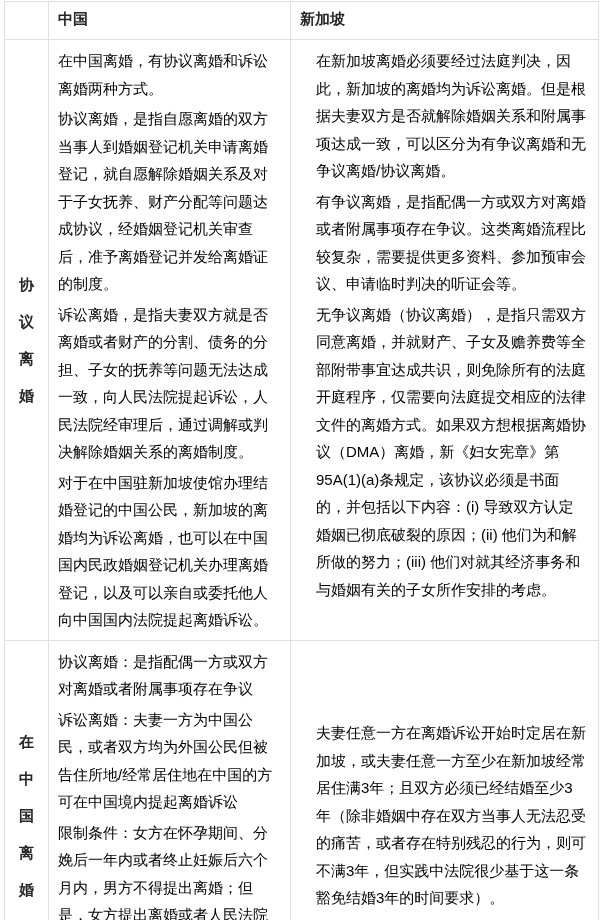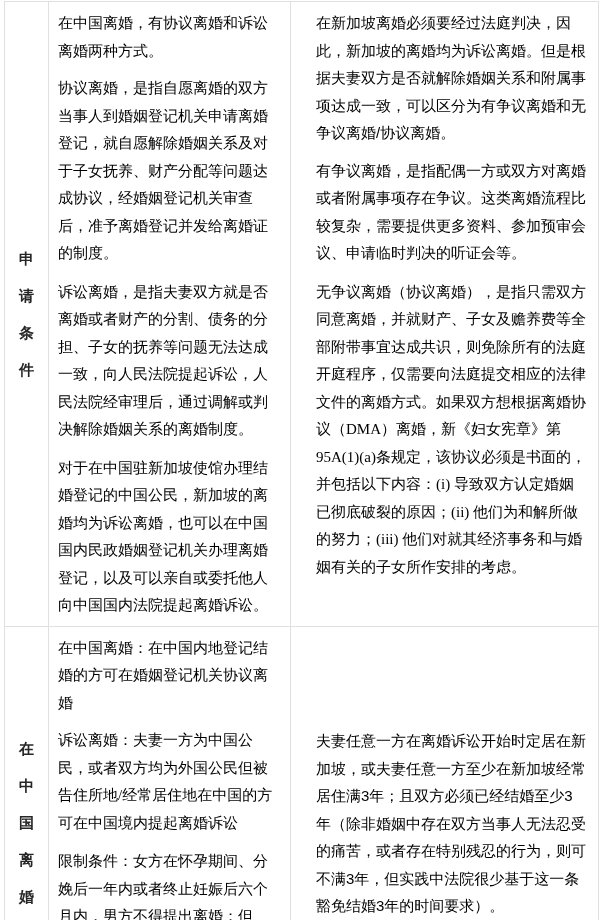--- a/index.html
+++ b/index.html
@@ -42,21 +42,21 @@
   tr.r2 { height: 312px; }
 
   td.body-cell {
     font-size: 15px;
     color: #000000;
     line-height: 27.5px;
     padding: 7px 8px 6px 9px;
   }
   td.body-cell.sg { padding-left: 25px; padding-right: 11px; }
   td.body-cell p { margin: 0; }
-  td.body-cell p + p { margin-top: 11px; font-family: Liberation Serif, serif; }
+  td.body-cell p + p { margin-top: 3px; }
 
   td.label-cell {
     vertical-align: middle;
     text-align: center;
     font-size: 15px;
     font-weight: bold;
     color: #262626;
     padding: 0;
   }
   .label-inner {
@@ -71,42 +71,47 @@
 </head>
 <body>
 
 <table class="compare">
   <colgroup>
     <col class="c-label">
     <col class="c-china">
     <col class="c-sg">
   </colgroup>
   <tbody>
+      <tr class="hdr">
+    <th></th>
+    <th>中国</th>
+    <th>新加坡</th>
+  </tr>
   <tr class="r1">
     <td class="label-cell">
-      <div class="label-inner">申请条件</div>
+      <div class="label-inner">协议离婚</div>
     </td>
     <td class="body-cell cn">
           <p>在中国离婚，有协议离婚和诉讼离婚两种方式。</p>
           <p>协议离婚，是指自愿离婚的双方当事人到婚姻登记机关申请离婚登记，就自愿解除婚姻关系及对于子女抚养、财产分配等问题达成协议，经婚姻登记机关审查后，准予离婚登记并发给离婚证的制度。</p>
           <p>诉讼离婚，是指夫妻双方就是否离婚或者财产的分割、债务的分担、子女的抚养等问题无法达成一致，向人民法院提起诉讼，人民法院经审理后，通过调解或判决解除婚姻关系的离婚制度。</p>
           <p>对于在中国驻新加坡使馆办理结婚登记的中国公民，新加坡的离婚均为诉讼离婚，也可以在中国国内民政婚姻登记机关办理离婚登记，以及可以亲自或委托他人向中国国内法院提起离婚诉讼。</p>
         </td>
     <td class="body-cell sg">
           <p>在新加坡离婚必须要经过法庭判决，因此，新加坡的离婚均为诉讼离婚。但是根据夫妻双方是否就解除婚姻关系和附属事项达成一致，可以区分为有争议离婚和无争议离婚/协议离婚。</p>
           <p>有争议离婚，是指配偶一方或双方对离婚或者附属事项存在争议。这类离婚流程比较复杂，需要提供更多资料、参加预审会议、申请临时判决的听证会等。</p>
           <p>无争议离婚（协议离婚），是指只需双方同意离婚，并就财产、子女及赡养费等全部附带事宜达成共识，则免除所有的法庭开庭程序，仅需要向法庭提交相应的法律文件的离婚方式。如果双方想根据离婚协议（DMA）离婚，新《妇女宪章》第95A(1)(a)条规定，该协议必须是书面的，并包括以下内容：(i) 导致双方认定婚姻已彻底破裂的原因；(ii) 他们为和解所做的努力；(iii) 他们对就其经济事务和与婚姻有关的子女所作安排的考虑。</p>
         </td>
   </tr>
   <tr class="r2">
     <td class="label-cell">
       <div class="label-inner">在中国离婚</div>
     </td>
     <td class="body-cell cn">
-          <p>在中国离婚：在中国内地登记结婚的方可在婚姻登记机关协议离婚</p>
+          <p>协议离婚：是指配偶一方或双方对离婚或者附属事项存在争议</p>
           <p>诉讼离婚：夫妻一方为中国公民，或者双方均为外国公民但被告住所地/经常居住地在中国的方可在中国境内提起离婚诉讼</p>
           <p>限制条件：女方在怀孕期间、分娩后一年内或者终止妊娠后六个月内，男方不得提出离婚；但是，女方提出离婚或者人民法院认为确有必要受理男方离婚请求的除外。</p>
         </td>
     <td class="body-cell sg">
           <p>夫妻任意一方在离婚诉讼开始时定居在新加坡，或夫妻任意一方至少在新加坡经常居住满3年；且双方必须已经结婚至少3年（除非婚姻中存在双方当事人无法忍受的痛苦，或者存在特别残忍的行为，则可不满3年，但实践中法院很少基于这一条豁免结婚3年的时间要求）。</p>
         </td>
   </tr>
 </tbody>
   </table>
 

